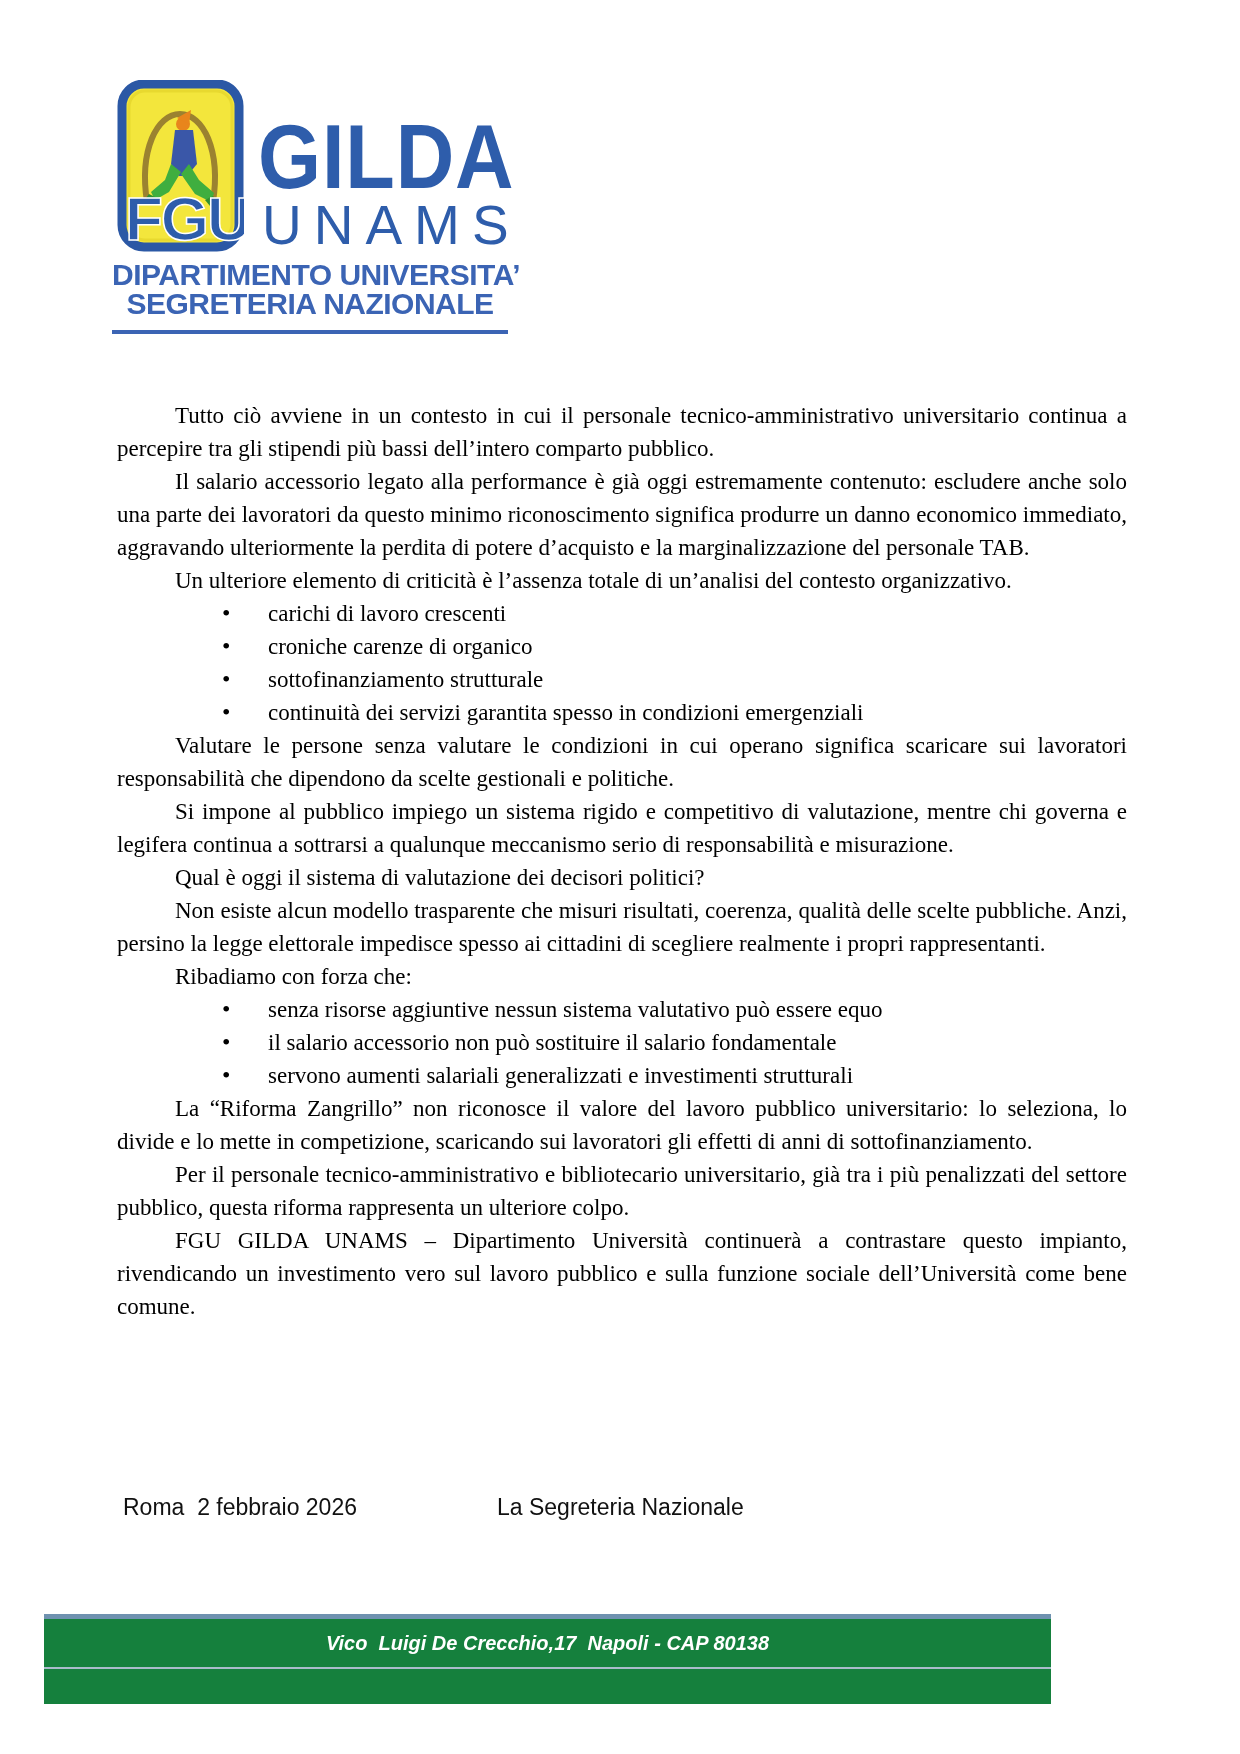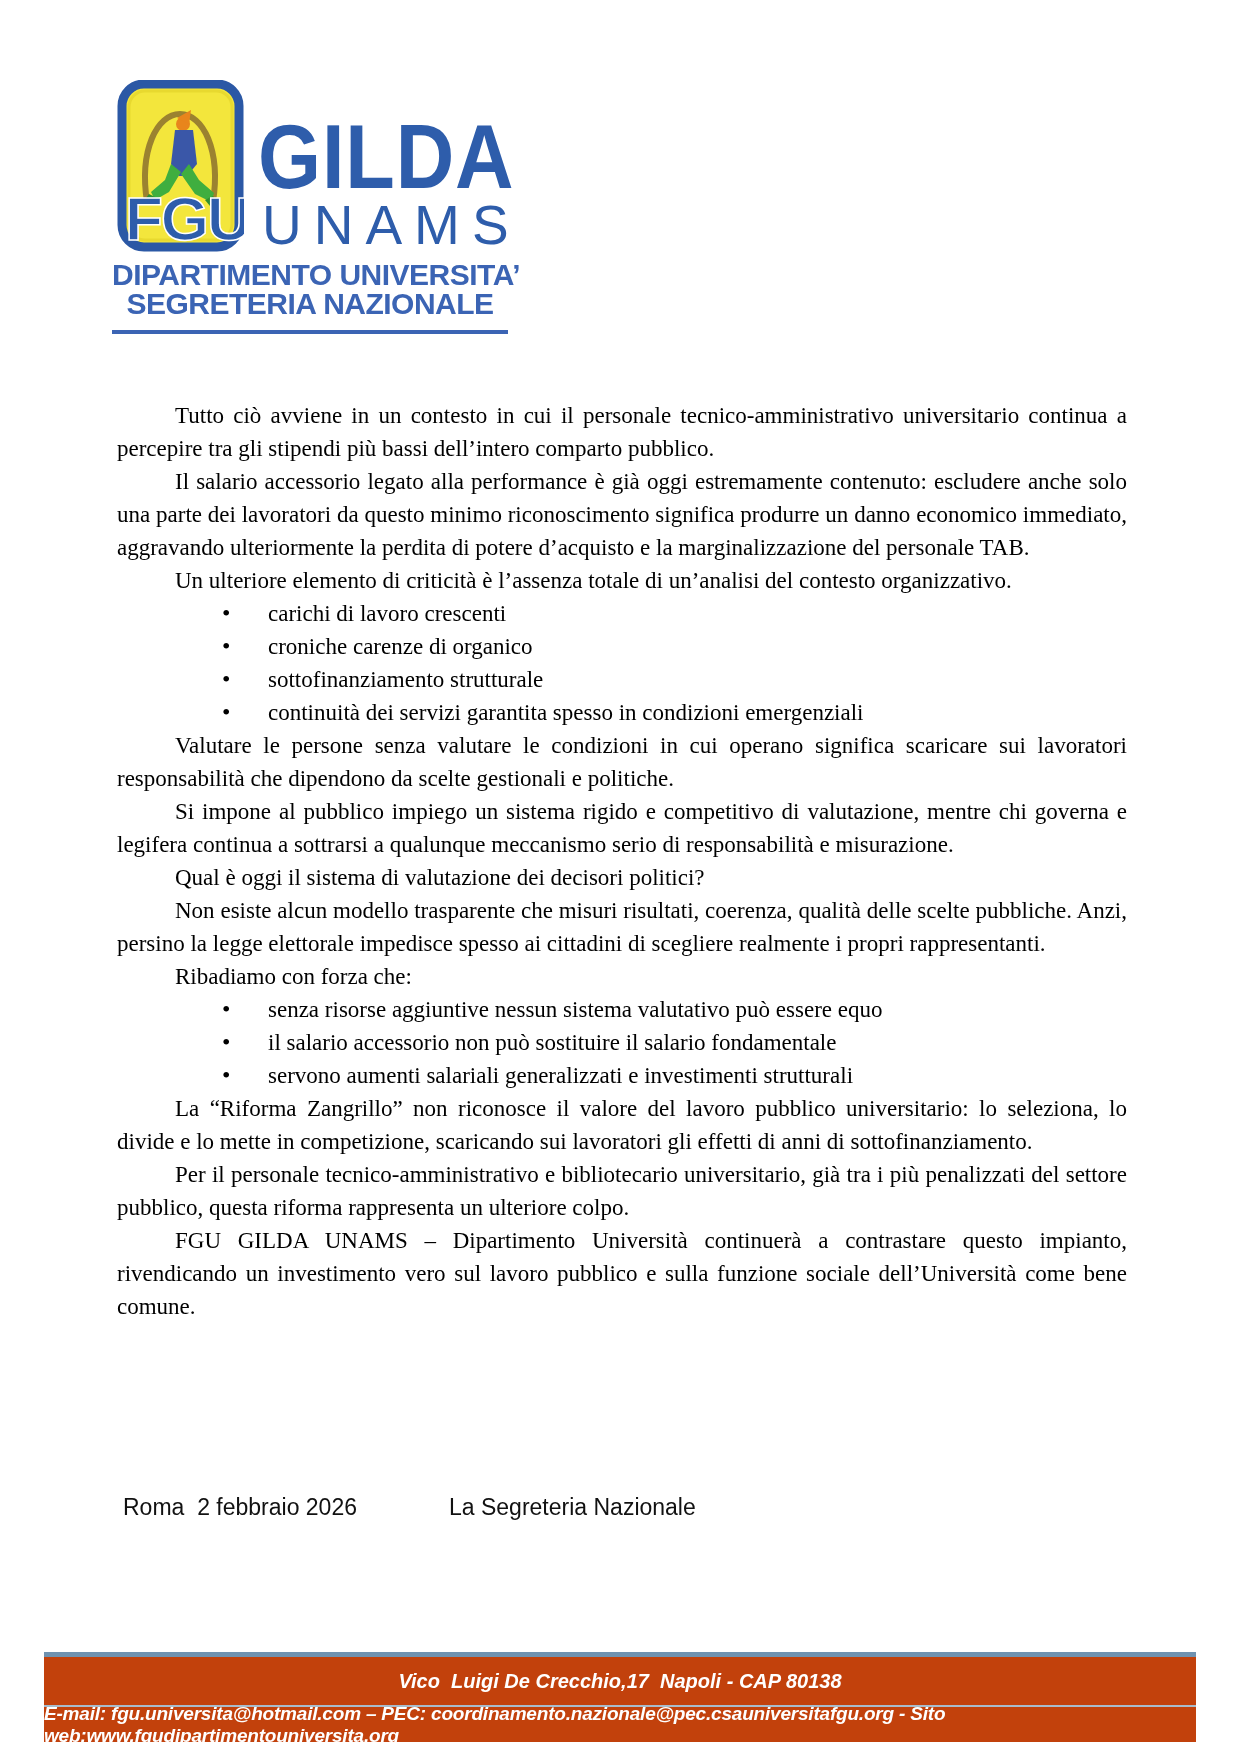--- a/index.html
+++ b/index.html
@@ -55,28 +55,28 @@
     content:"\2022";
     position:absolute;left:105px;top:0;
     font-size:24px;
   }
 
   
   .dateline{
     position:absolute;left:123px;top:1492px;
     font-family:"Liberation Sans", sans-serif;
     font-size:23px;line-height:30px;color:#111;
-    display:flex;white-space:pre-wrap;
+    display:flex;white-space:pre-wrap;gap:48px;
   }
   .dateline .sig{margin-left:92px;}
 
   
   .footer{
-    position:absolute;left:44px;top:1652px;width:1152px;height:90px;
-    background:#c2410c;
+    position:absolute;left:44px;top:1614px;width:1007px;height:90px;
+    background:#15803d;
     border-top:5px solid #6f92b0;
     box-sizing:border-box;
     font-family:"Liberation Sans", sans-serif;
     font-style:italic;font-weight:700;
     color:#ffffff;
   }
   .footer .row1{
     height:48px;display:flex;align-items:center;justify-content:center;
     border-bottom:2px solid #a9bccb;
     font-size:20px;white-space:pre-wrap;
@@ -144,16 +144,15 @@
     <p>FGU GILDA UNAMS – Dipartimento Università continuerà a contrastare questo impianto, rivendicando un investimento vero sul lavoro pubblico e sulla funzione sociale dell’Università come bene comune.</p>
   </div>
 
   <div class="dateline">
     <span>Roma  2 febbraio 2026</span>
     <span class="sig">La Segreteria Nazionale</span>
   </div>
 
   <div class="footer">
     <div class="row1">Vico  Luigi De Crecchio,17  Napoli - CAP 80138</div>
-    <div class="row2">E-mail: fgu.universita@hotmail.com – PEC: coordinamento.nazionale@pec.csauniversitafgu.org - Sito web:www.fgudipartimentouniversita.org</div>
   </div>
 
 </div>
 
 </body></html>

